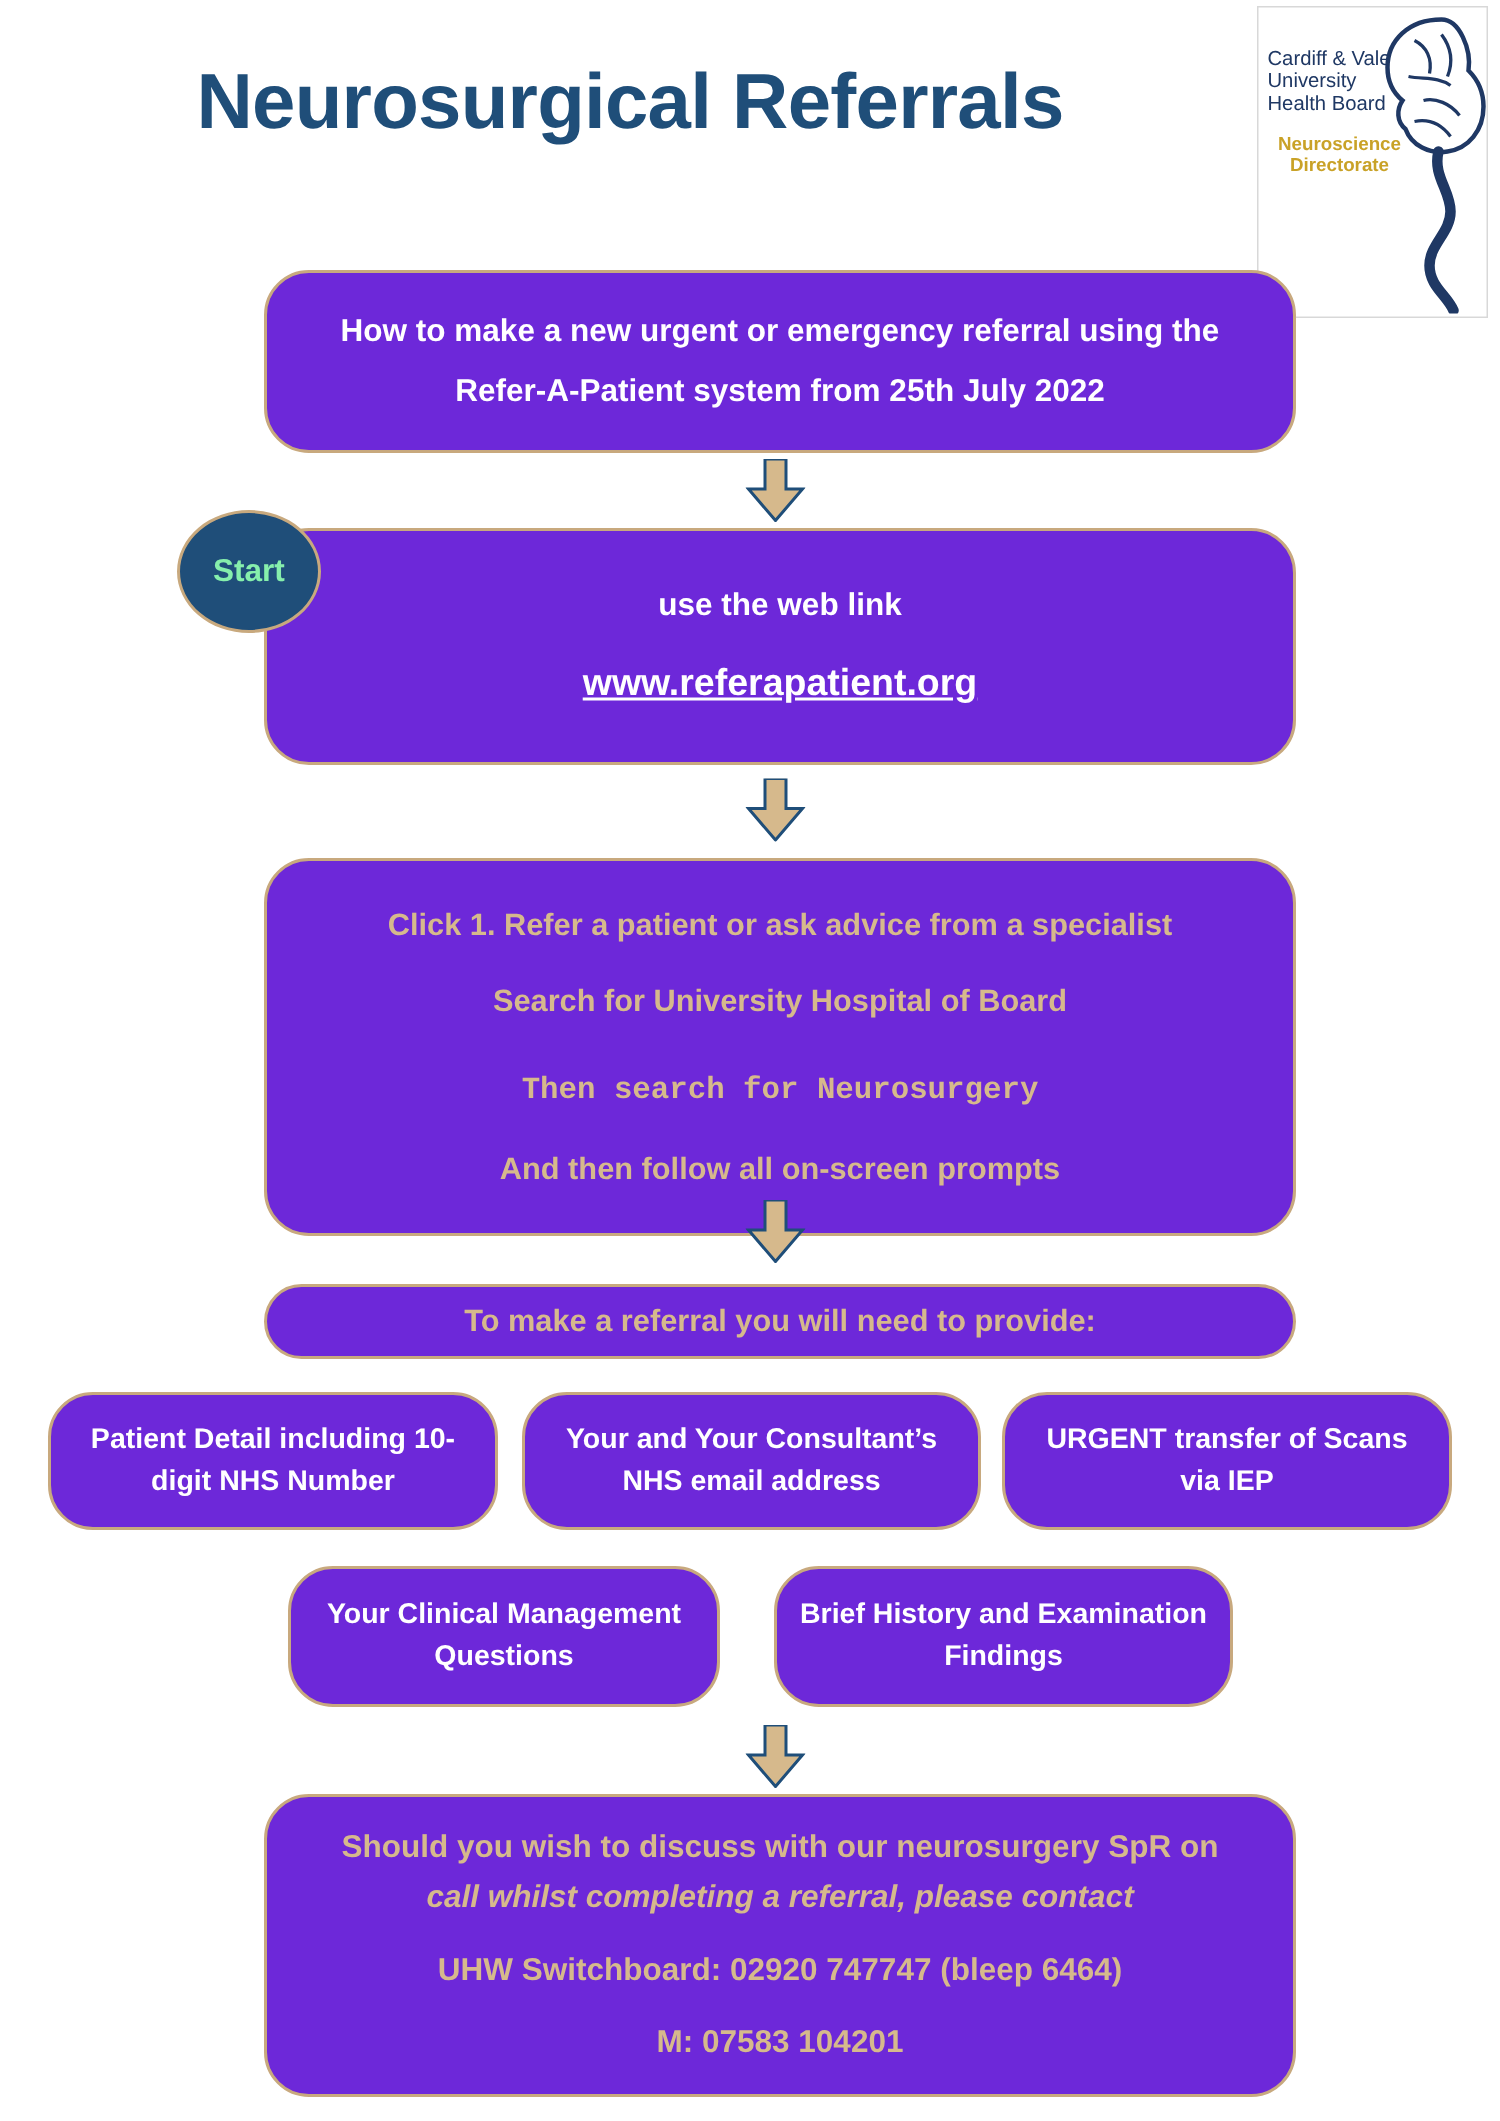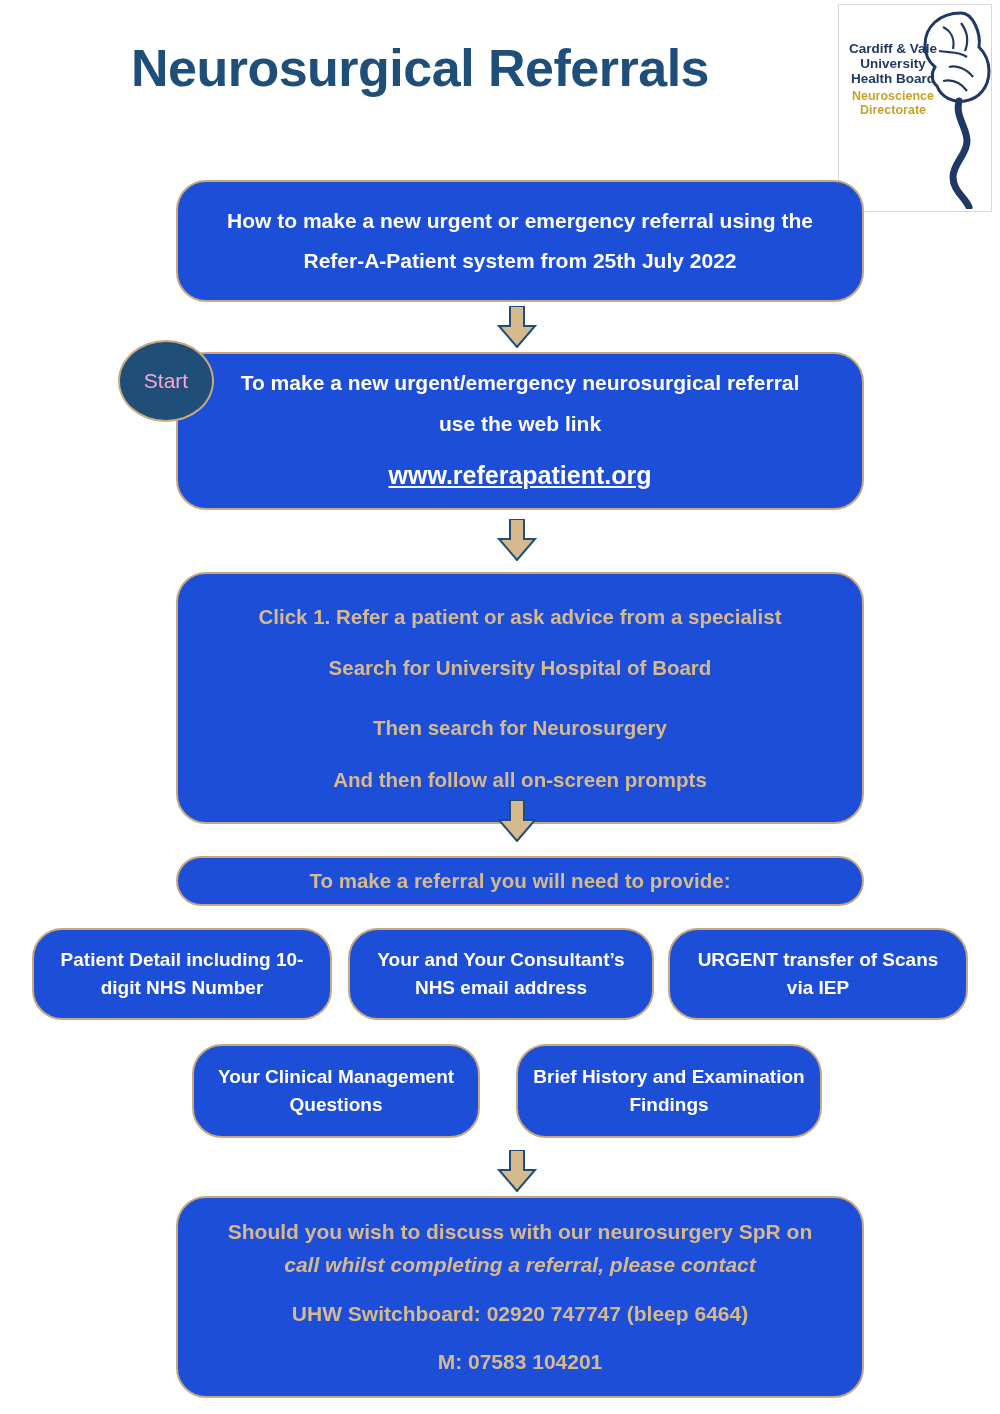--- a/index.html
+++ b/index.html
@@ -43,26 +43,25 @@
     height: 206px;
     border: 1px solid #d8d8d8;
     background: #ffffff;
     overflow: hidden;
   }
   .logo-text {
     position: absolute;
     left: 6px;
     top: 26px;
     width: 96px;
-    text-align: center;
+    text-align: left;
     color: #1f3864;
     font-size: 13.5px;
-    font-weight: bold;
+    font-weight: normal;
     line-height: 15px;
-    margin-top: 10px;
   }
   .logo-sub {
     position: absolute;
     left: 6px;
     top: 84px;
     width: 96px;
     text-align: center;
     color: #c9a227;
     font-size: 12.5px;
     font-weight: bold;
@@ -72,21 +71,21 @@
     position: absolute;
     right: -4px;
     top: 0;
     width: 86px;
     height: 204px;
   }
 
   
   .box {
     position: absolute;
-    background: #1d4ed8;
+    background: #6d28d9;
     border: 2px solid #c8a97e;
     border-radius: 30px;
     color: #d6b98c;
     font-weight: bold;
     display: flex;
     flex-direction: column;
     align-items: center;
     justify-content: center;
     box-sizing: border-box;
     text-align: center;
@@ -104,22 +103,22 @@
 
   .start-badge {
     position: absolute;
     left: 118px;
     top: 340px;
     width: 92px;
     height: 78px;
     border-radius: 50%;
     background: #1f4e79;
     border: 2px solid #c8a97e;
-    color: #f9a8d4;
-    font-weight: normal;
+    color: #86efac;
+    font-weight: bold;
     font-size: 21px;
     display: flex;
     align-items: center;
     justify-content: center;
     z-index: 3;
   }
 
   .link {
     color: #ffffff;
     text-decoration: underline;
@@ -165,35 +164,34 @@
     </p>
   </div>
 
   <svg class="arrow" style="left:497px; top:306px;" viewBox="0 0 40 42">
     <path d="M13 0 H27 V20 H38 L20 41 L2 20 H13 Z" fill="#d6b98c" stroke="#1f4e79" stroke-width="2"></path>
   </svg>
 
   <div class="start-badge">Start</div>
 
   <div class="box" style="left:176px; top:352px; width:688px; height:158px; font-size:21px;">
-    <p class="white">To make a new urgent/emergency neurosurgical referral</p>
     <p class="white">use the web link</p>
     <p style="margin-top:18px;">
       <a class="link" href="#">www.referapatient.org</a>
     </p>
   </div>
 
   <svg class="arrow" style="left:497px; top:519px;" viewBox="0 0 40 42">
     <path d="M13 0 H27 V20 H38 L20 41 L2 20 H13 Z" fill="#d6b98c" stroke="#1f4e79" stroke-width="2"></path>
   </svg>
 
   <div class="box" style="left:176px; top:572px; width:688px; height:252px; font-size:20.5px;">
     <p>Click 1. Refer a patient or ask advice from a specialist</p>
     <p style="margin-top:22px;">Search for University Hospital of Board</p>
-    <p style="margin-top:30px;">Then search for Neurosurgery</p>
+    <p style="margin-top:30px;font-family:Liberation Mono, monospace;">Then search for Neurosurgery</p>
     <p style="margin-top:22px;">And then follow all on-screen prompts</p>
   </div>
 
   <svg class="arrow" style="left:497px; top:800px;" viewBox="0 0 40 42">
     <path d="M13 0 H27 V20 H38 L20 41 L2 20 H13 Z" fill="#d6b98c" stroke="#1f4e79" stroke-width="2"></path>
   </svg>
 
   <div class="box" style="left:176px; top:856px; width:688px; height:50px; font-size:20.5px;">
     <p>To make a referral you will need to provide:</p>
   </div>

